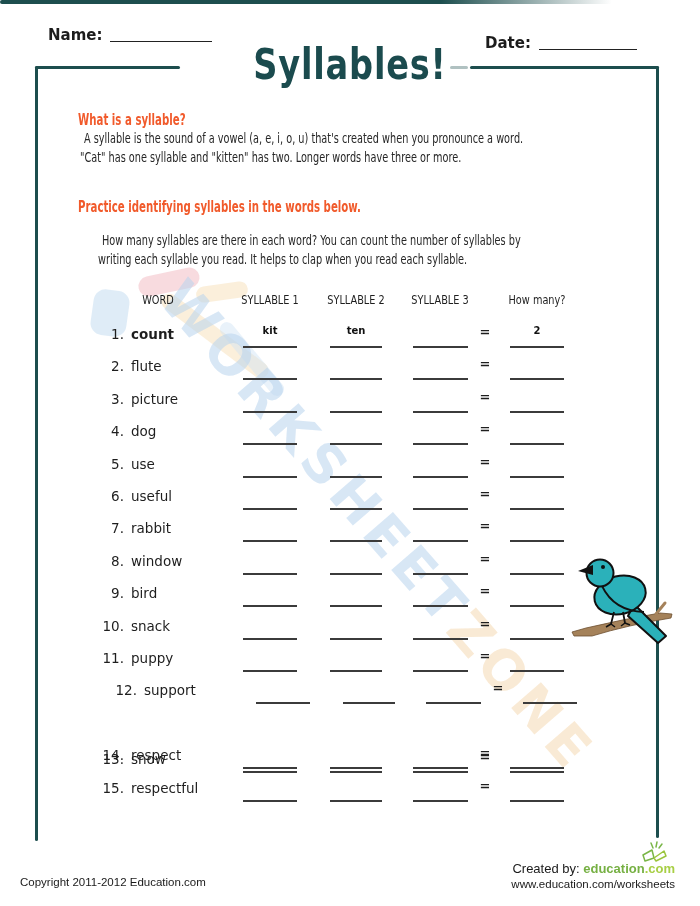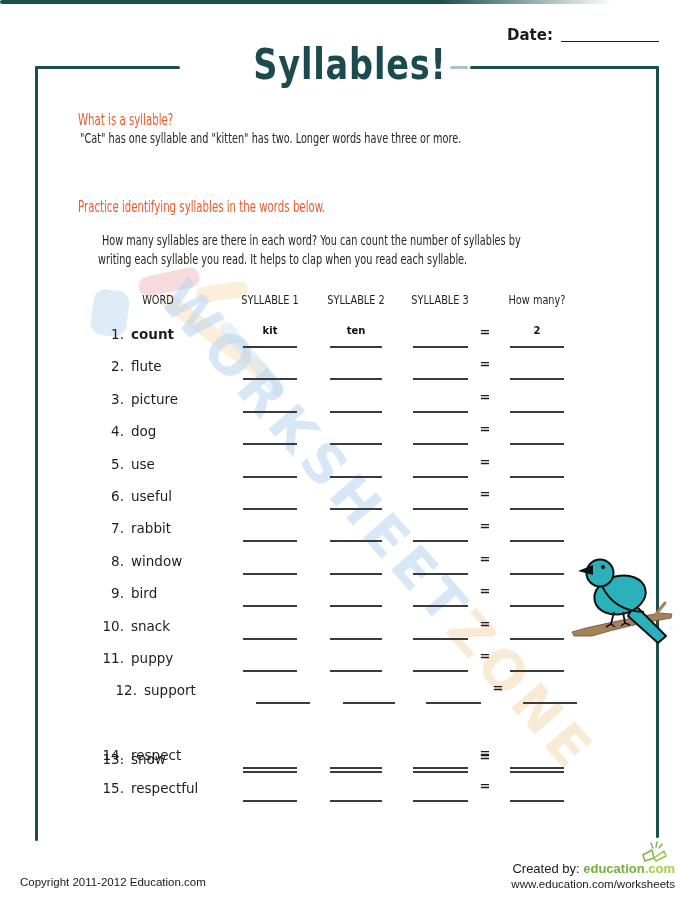--- a/index.html
+++ b/index.html
@@ -6,40 +6,40 @@
   #page{position:relative;width:700px;height:906px;background:#ffffff;overflow:hidden;
         font-family:"DejaVu Sans",sans-serif;color:#262626;}
 
   
   .cx{display:inline-block;white-space:nowrap;transform-origin:0 50%;}
   .sq72{transform:scaleX(0.72);}
   .sq68{transform:scaleX(0.68);}
 
   
   .topfield{position:absolute;top:26px;font-size:15px;font-weight:bold;color:#1c1c1c;}
-  #name-field{left:48px;} #date-field{left:507px;}
+  #name-field{left:48px;} #date-field{left:485px;margin-top:8px;}
   .blankline{display:inline-block;border-bottom:1.6px solid #222;height:14px;vertical-align:-2px;margin-left:8px;}
   #name-line{width:102px;} #date-line{width:98px;}
 
   
   #title{position:absolute;left:350px;top:40px;font-size:42px;font-weight:bold;color:#1b4b4e;
          white-space:nowrap;transform:translateX(-50%) scaleX(0.80);letter-spacing:1px;}
 
   
   .bseg{position:absolute;background:#1d4e4e;border-radius:2px;}
   #b-top-left{left:35px;top:66px;width:145px;height:3.4px;}
   #b-top-dash{left:450px;top:66px;width:18px;height:3px;opacity:.35;}
   #b-top-right{left:470px;top:66px;width:189px;height:3.4px;}
   #b-left{left:35px;top:66px;width:3.4px;height:775px;}
   #b-right{left:656px;top:66px;width:3.4px;height:772px;}
   #b-bottom{left:35px;top:838px;width:612px;height:3.6px;border-radius:2px;
             background:linear-gradient(to right,#1d4e4e 72%,rgba(29,78,78,0));}
 
   
-  .orange-h{position:absolute;font-size:15px;font-weight:normal;color:#f15a2b;}
+  .orange-h{position:absolute;font-size:15px;font-weight:bold;color:#f15a2b;}
   #intro-heading{left:78px;top:111px;}
   #practice-heading{left:78px;top:198px;}
   .para{position:absolute;font-size:13.5px;color:#262626;line-height:19px;}
   #intro-lines{left:80px;top:129px;}
   #practice-lines{left:98px;top:231px;}
   .para .l1{padding-left:4px;}
   .para div{height:19px;}
 
   
   #watermark{position:absolute;left:195px;top:268px;transform:rotate(49deg);transform-origin:0 0;
@@ -82,37 +82,41 @@
 
   <div class="blob" style="left:138px;top:272px;width:62px;height:20px;border-radius:10px;background:#f2b8c0;opacity:.5;transform:rotate(-12deg);"></div>
   <div class="blob" style="left:196px;top:284px;width:52px;height:16px;border-radius:8px;background:#f8dfb8;opacity:.5;transform:rotate(-8deg);"></div>
   <div class="blob" style="left:92px;top:290px;width:36px;height:46px;border-radius:12px;background:#b9d4ee;opacity:.45;transform:rotate(8deg);"></div>
   <div class="blob" style="left:150px;top:328px;width:130px;height:16px;border-radius:8px;background:#f8dfb8;opacity:.5;transform:rotate(37deg);"></div>
   <div class="blob" style="left:206px;top:352px;width:92px;height:14px;border-radius:7px;background:#cfe2f5;opacity:.45;transform:rotate(50deg);"></div>
   <div id="watermark">
     <span id="wm-1">WORKSHEET</span><span id="wm-2">ZONE</span>
   </div>
 
+  <div id="name-field" class="topfield">
+    <span>Name:</span><span id="name-line" class="blankline"></span>
+  </div>
   <div id="date-field" class="topfield">
     <span>Date:</span><span id="date-line" class="blankline"></span>
   </div>
 
   <div id="title">Syllables!</div>
 
   <div class="bseg" id="b-top-left"></div>
   <div class="bseg" id="b-top-dash"></div>
   <div class="bseg" id="b-top-right"></div>
   <div class="bseg" id="b-left"></div>
   <div class="bseg" id="b-right"></div>
   <div id="b-bottom"></div>
 
   <div id="intro-heading" class="orange-h">
     <span class="cx sq68">What is a syllable?</span>
   </div>
   <div id="intro-lines" class="para">
+    <div class="l1"><span class="cx sq72">A syllable is the sound of a vowel (a, e, i, o, u) that's created when you pronounce a word.</span></div>
     <div><span class="cx sq72">"Cat" has one syllable and "kitten" has two. Longer words have three or more.</span></div>
   </div>
 
   <div id="practice-heading" class="orange-h">
     <span class="cx sq68">Practice identifying syllables in the words below.</span>
   </div>
   <div id="practice-lines" class="para">
     <div class="l1"><span class="cx sq72">How many syllables are there in each word? You can count the number of syllables by</span></div>
     <div><span class="cx sq72">writing each syllable you read. It helps to clap when you read each syllable.</span></div>
   </div>

